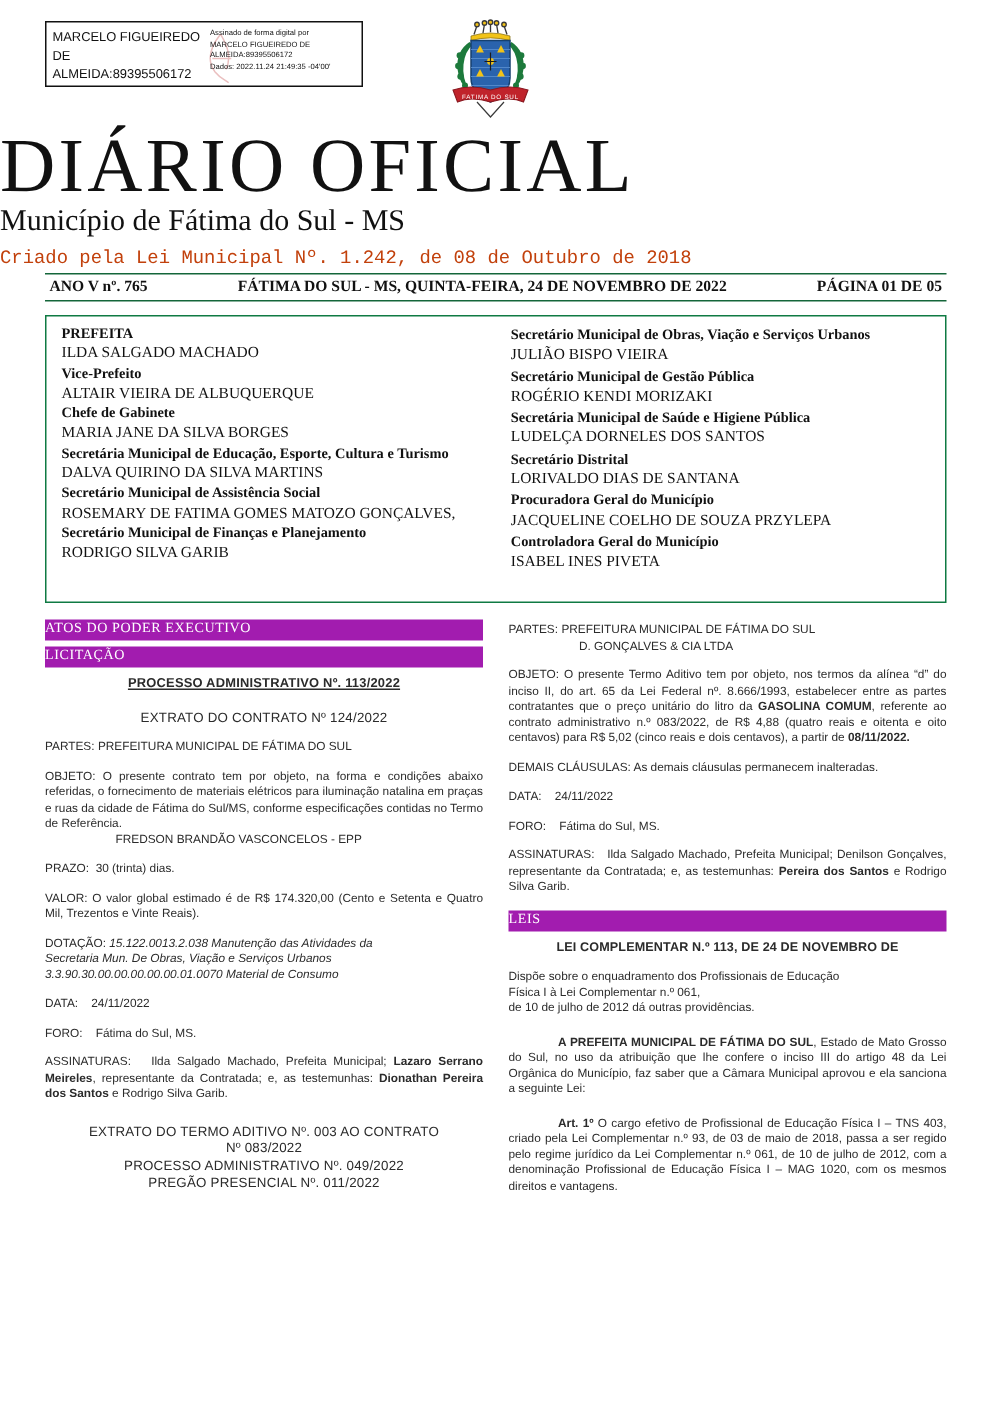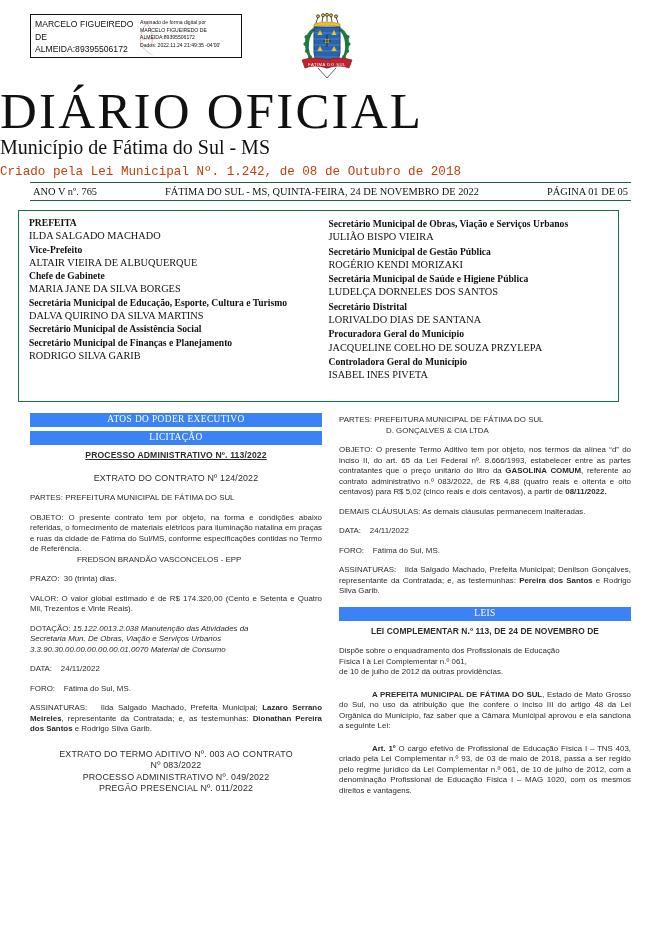--- a/index.html
+++ b/index.html
@@ -107,29 +107,30 @@
     width: 601px;
     border-top: 1.6px solid #14663a;
     border-bottom: 1.6px solid #14663a;
     height: 19px;
     display: flex;
     align-items: center;
     font-family: "Liberation Serif", serif;
     font-size: 10.4px;
     color: #111;
     box-sizing: border-box;
+    font-weight: bold;
   }
   .infobar .ib-ano   { padding-left: 3px; white-space: nowrap; }
   .infobar .ib-mid   { flex: 1; text-align: center; white-space: nowrap; }
   .infobar .ib-page  { padding-right: 3px; white-space: nowrap; }
 
   
   .officials {
     position: absolute;
-    left: 18px;
+    left: 30px;
     top: 210px;
     width: 601px;
     height: 192px;
     border: 1.7px solid #0f7a43;
     box-sizing: border-box;
     display: flex;
     padding: 5px 0 0 0;
   }
   .off-col {
     width: 50%;
@@ -147,23 +148,23 @@
   }
   .off-person {
     font-size: 10.3px;
     line-height: 13.4px;
     font-weight: 400;
   }
   .off-col.right .off-role { margin-top: 1px; }
 
   
   .banner {
-    background: #3b82f6;
+    background: #a21caf;
     color: #ffffff;
-    text-align: center;
+    text-align: left;
     font-family: "Liberation Serif", serif;
     font-size: 9.4px;
     line-height: 11.5px;
     letter-spacing: .4px;
     padding: 1px 0 1.5px;
     margin: 0 0 4px 0;
   }
   .banner.tight { margin-bottom: 3px; }
 
   
@@ -311,20 +312,21 @@
   <div class="off-col left">
     <div class="off-role">PREFEITA</div>
     <div class="off-person">ILDA SALGADO MACHADO</div>
     <div class="off-role">Vice-Prefeito</div>
     <div class="off-person">ALTAIR VIEIRA DE ALBUQUERQUE</div>
     <div class="off-role">Chefe de Gabinete</div>
     <div class="off-person">MARIA JANE DA SILVA BORGES</div>
     <div class="off-role">Secretária Municipal de Educação, Esporte, Cultura e Turismo</div>
     <div class="off-person">DALVA QUIRINO DA SILVA MARTINS</div>
     <div class="off-role">Secretário Municipal de Assistência Social</div>
+    <div class="off-person">ROSEMARY DE FATIMA GOMES MATOZO GONÇALVES,</div>
     <div class="off-role">Secretário Municipal de Finanças e Planejamento</div>
     <div class="off-person">RODRIGO SILVA GARIB</div>
   </div>
   <div class="off-col right">
     <div class="off-role">Secretário Municipal de Obras, Viação e Serviços Urbanos</div>
     <div class="off-person">JULIÃO BISPO VIEIRA</div>
     <div class="off-role">Secretário Municipal de Gestão Pública</div>
     <div class="off-person">ROGÉRIO KENDI MORIZAKI</div>
     <div class="off-role">Secretária Municipal de Saúde e Higiene Pública</div>
     <div class="off-person">LUDELÇA DORNELES DOS SANTOS</div>

